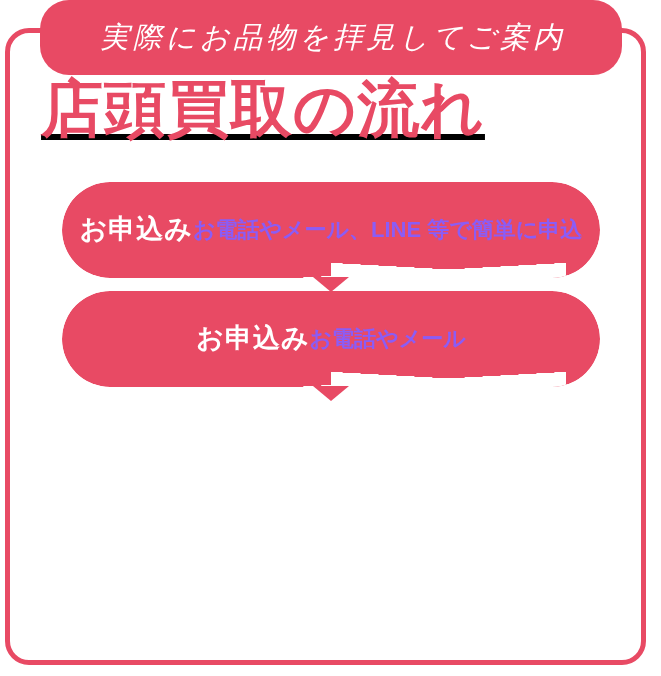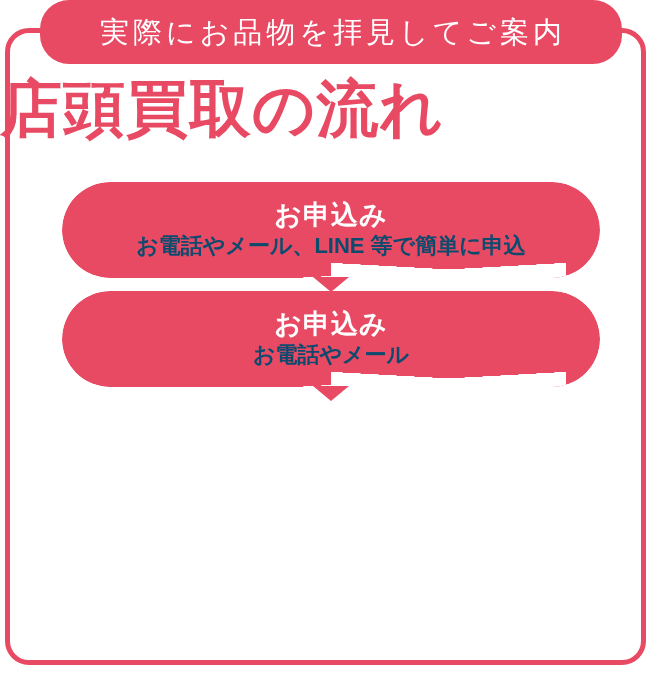--- a/index.html
+++ b/index.html
@@ -31,48 +31,50 @@
     border-radius: 24px;
     background: transparent;
   }
 
   
   .badge {
     position: absolute;
     left: 40px;
     top: 0px;
     width: 582px;
-    height: 64px;
+    height: 75px;
     box-sizing: border-box;
     background: #E84A64;
     border-radius: 29px;
     display: flex;
     align-items: center;
     justify-content: center;
     z-index: 5;
+    font-style: italic;
   }
   .badge-text {
     color: #ffffff;
     font-family: "Liberation Serif", "DejaVu Serif", serif;
     font-size: 29px;
     font-weight: 500;
     letter-spacing: 4px;
     line-height: 1;
     white-space: nowrap;
     text-indent: 4px;
   }
 
   
   .heading {
     position: absolute;
     left: 0;
     top: 76px;
     width: 526px;
-    text-align: left;
+    text-align: center;
     z-index: 4;
+    text-decoration: underline;
   }
   .heading-text {
     color: #E84A64;
     font-family: "Liberation Serif", "DejaVu Serif", serif;
     font-size: 62px;
     font-weight: 700;
     letter-spacing: 1px;
     line-height: 1.08;
     white-space: nowrap;
   }
@@ -101,21 +103,21 @@
     position: absolute;
     inset: 0;
     background: #E84A64;
     z-index: 0;
   }
   .step-inner {
     position: relative;
     z-index: 1;
     width: 100%;
     display: flex;
-    flex-direction: column;
+    flex-direction: row;
     align-items: center;
     justify-content: center;
   }
 
   .step-1 { height: 96px; }
   .step-2 { height: 96px; }
   .step-3 { height: 96px; }
   .step-4 { height: 132px; margin-bottom: 0; }
 
   
@@ -165,21 +167,21 @@
     letter-spacing: 1px;
     color: #ffffff;
     margin-bottom: 2px;
   }
   .step-desc {
     font-family: "Liberation Sans", "DejaVu Sans", sans-serif;
     font-size: 22px;
     font-weight: 700;
     line-height: 1.28;
     letter-spacing: 0px;
-    color: #0c4a6e;
+    color: #8b5cf6;
     white-space: nowrap;
   }
   .step-4 .step-title { font-size: 27px; margin-bottom: 4px; }
   .step-4 .step-desc  { font-size: 21px; line-height: 1.42; }
 </style>
 </head>
 <body>
 
 <div id="canvas">
 

